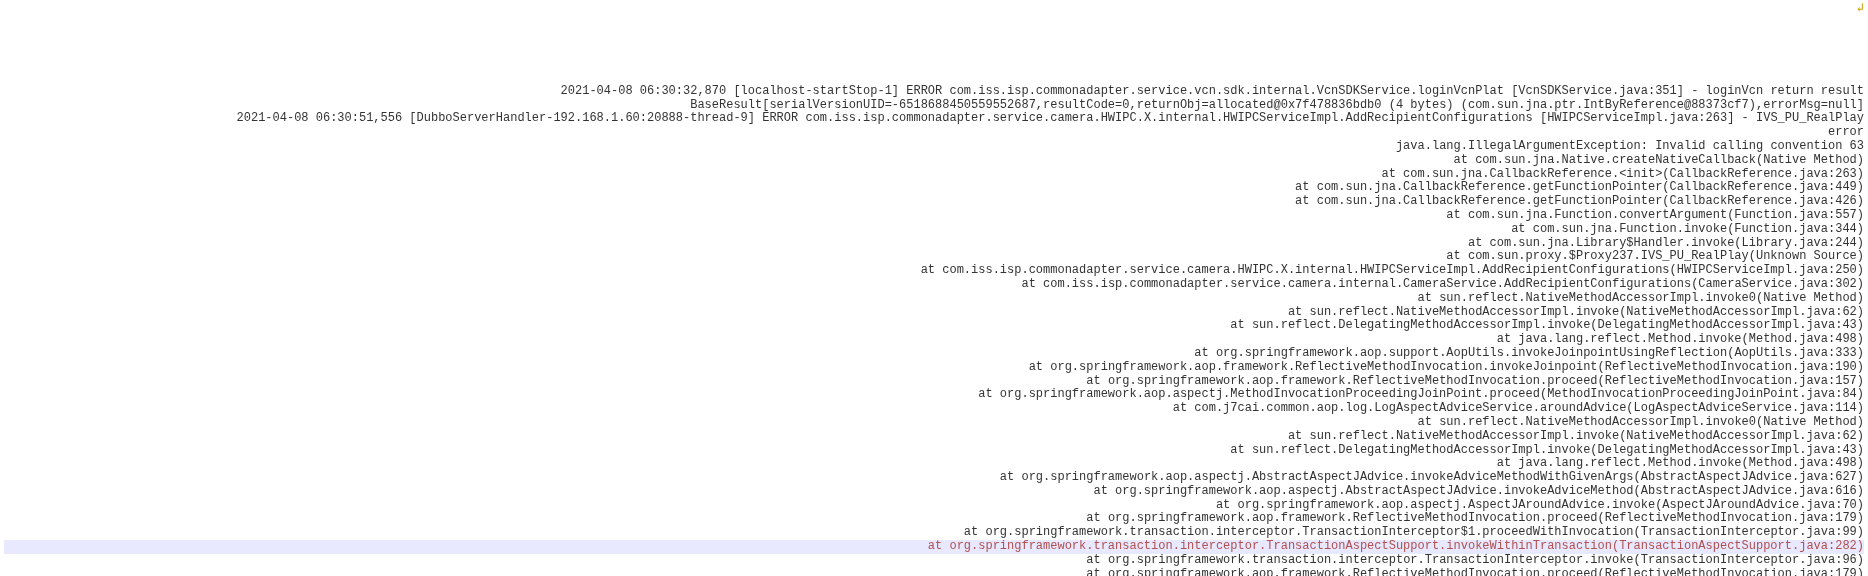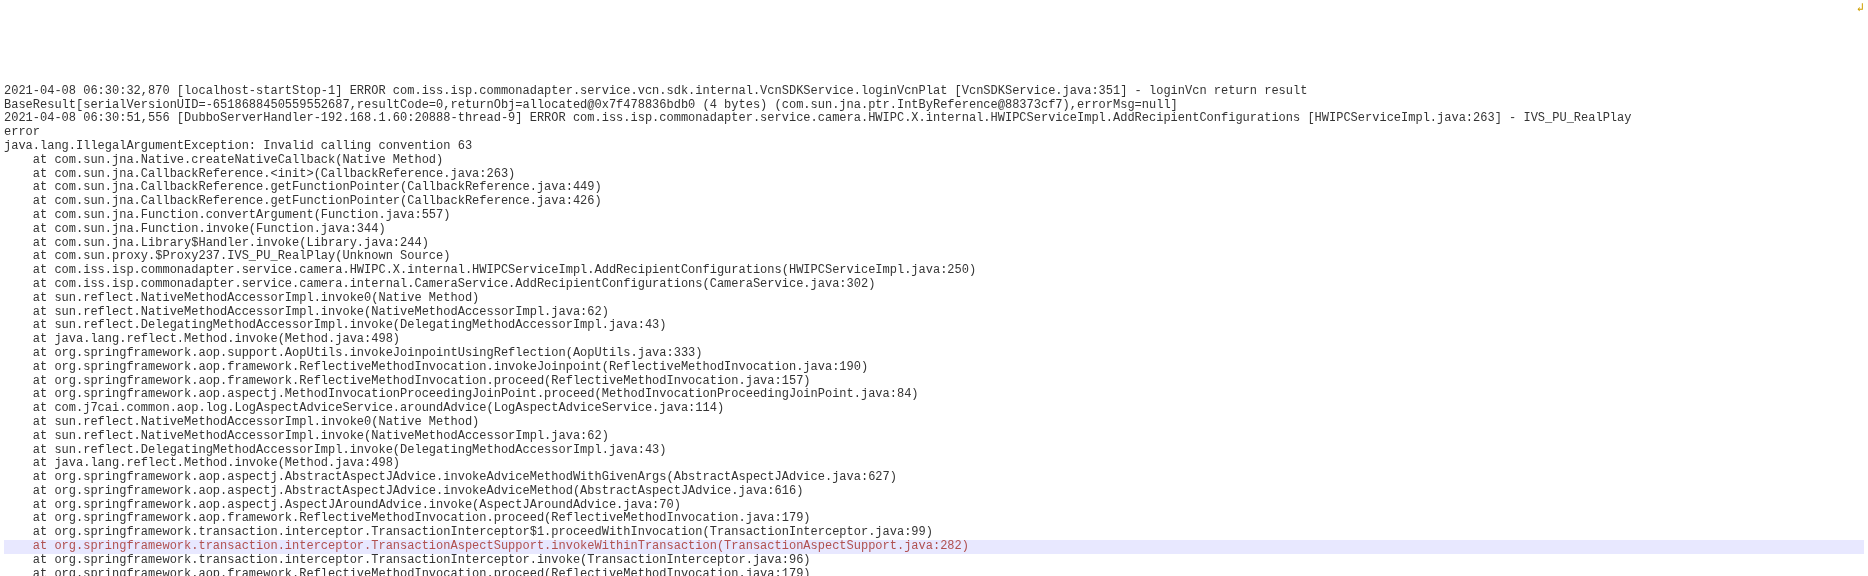--- a/index.html
+++ b/index.html
@@ -15,20 +15,21 @@
       white-space: pre;
       overflow-x: auto;
       line-height: 1.15;
       position: relative;
     }
     .log-container {
       padding: 2px 4px;
     }
     .log-line {
       color: #333333;
+      text-align: right;
     }
     .highlighted {
       background: #e8e8ff;
     }
     .faded-red {
       color: #b05050;
     }
     .wrap-icon {
       position: absolute;
       top: 2px;

